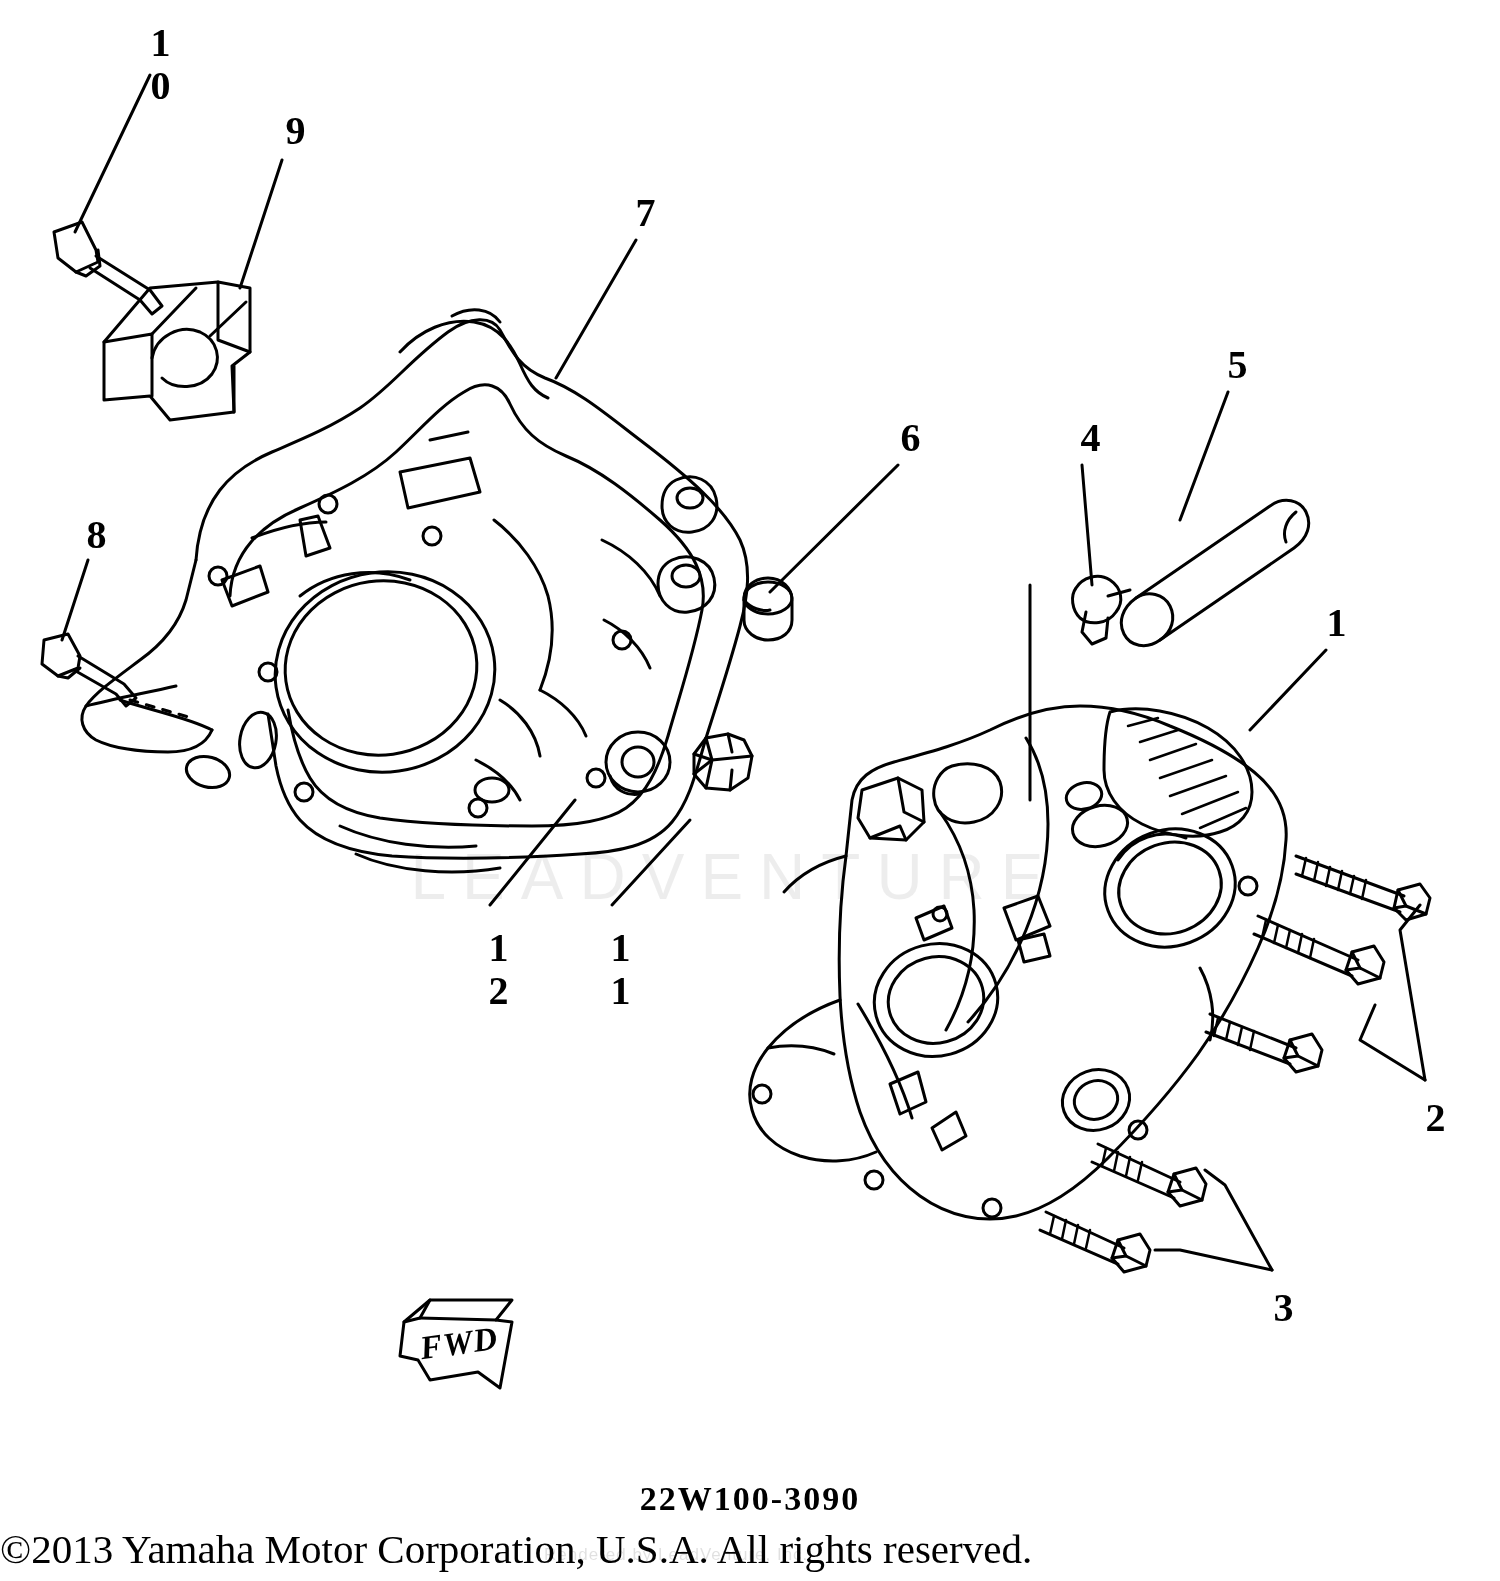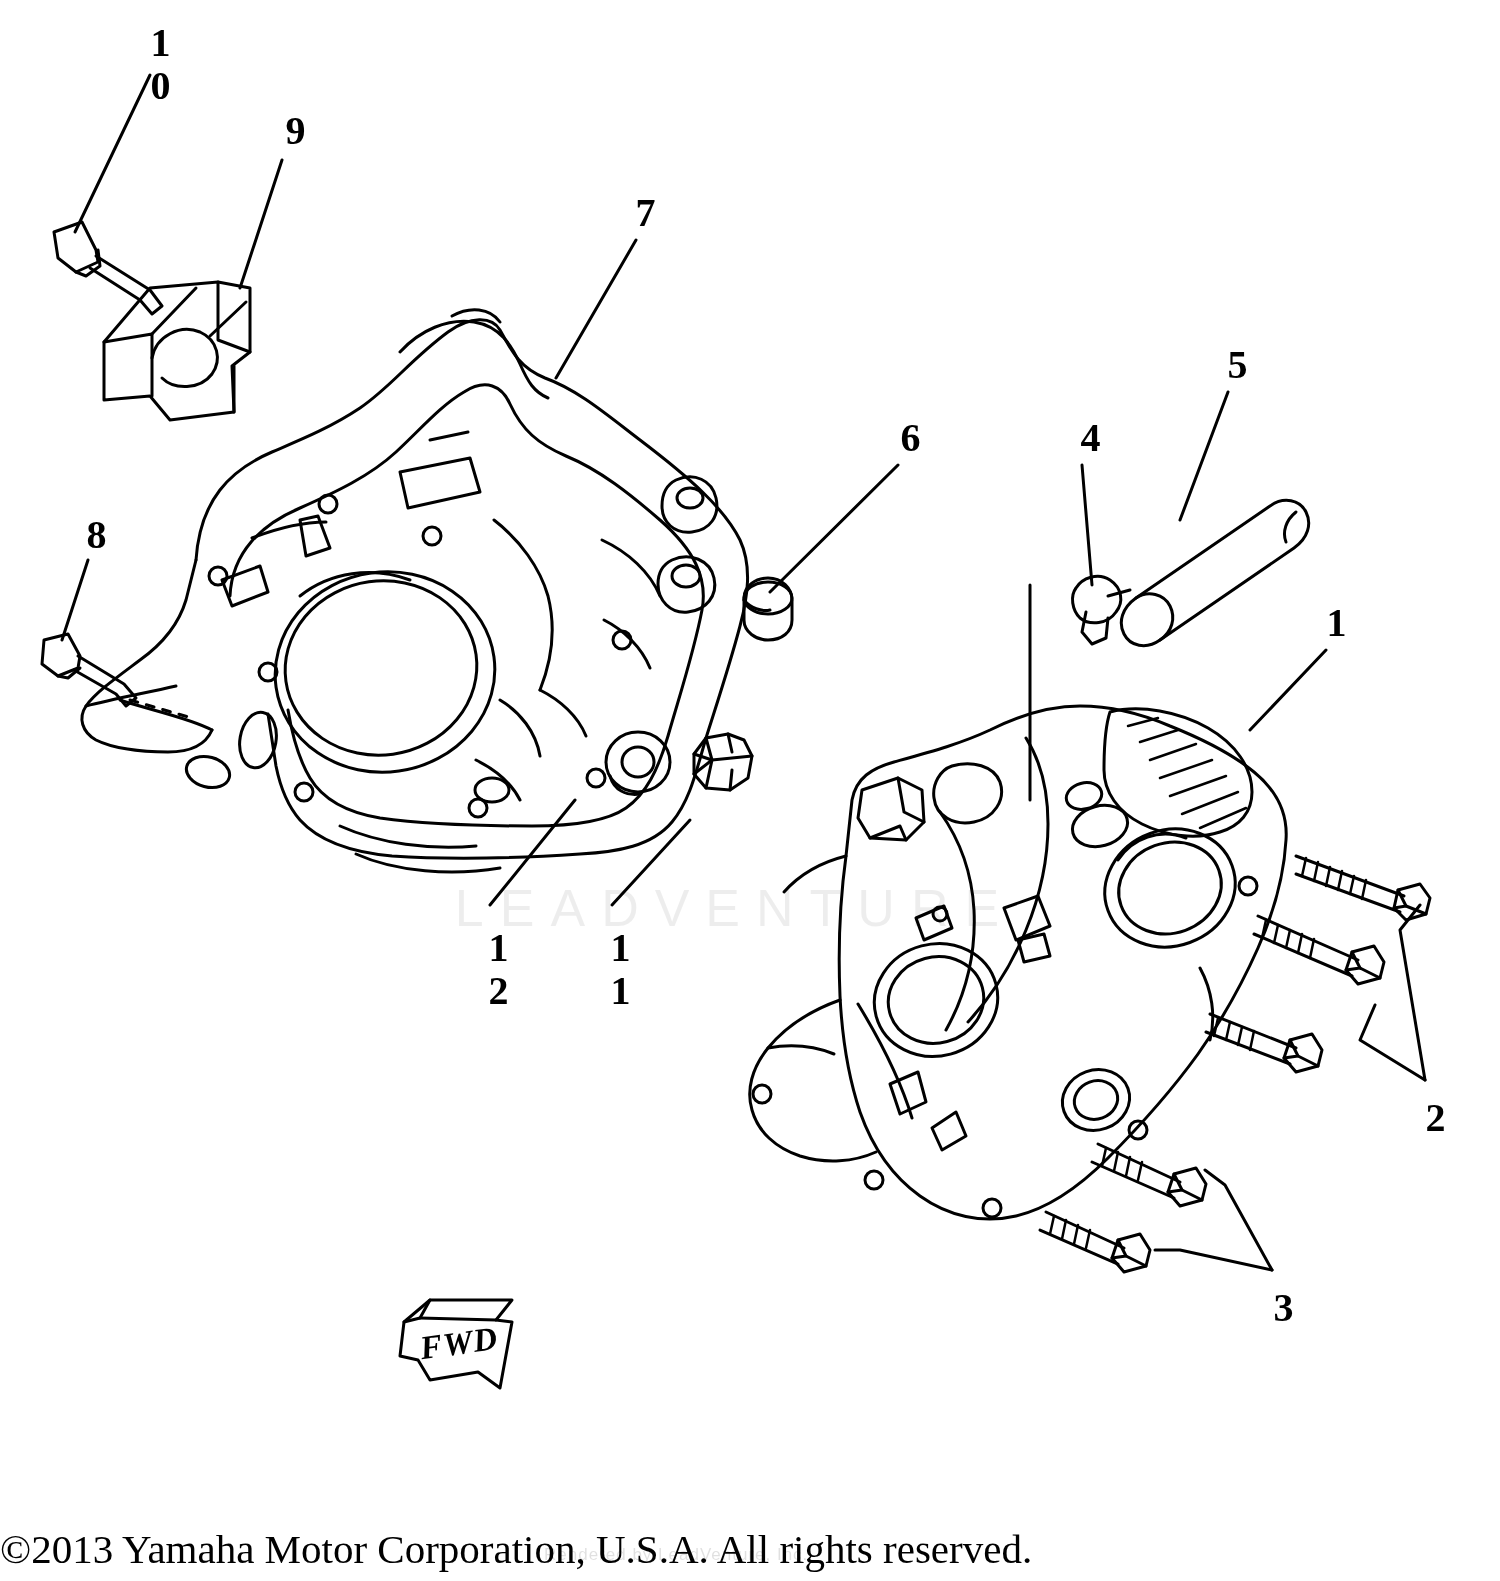--- a/index.html
+++ b/index.html
@@ -68,26 +68,26 @@
     font-family: "Liberation Serif", serif;
     font-style: italic;
     font-weight: 700;
     font-size: 33px;
     letter-spacing: 1px;
     transform: rotate(-8deg);
   }
   .watermark {
     position: absolute;
     left: 455px;
-    top: 658px;
+    top: 634px;
     width: 560px;
     height: 280px;
     color: rgba(0,0,0,0.07);
     font-family: "Liberation Sans", sans-serif;
-    font-size: 52px;
+    font-size: 64px;
     letter-spacing: 16px;
     display: flex;
     align-items: flex-end;
     justify-content: center;
     pointer-events: none;
     user-select: none;
   }
   .watermark2 {
     position: absolute;
     left: 544px;
@@ -430,15 +430,16 @@
   <div class="callout vert" style="left:76px;  top:512px;">8</div>
   <div class="callout vert" style="left:890px; top:415px;">6</div>
   <div class="callout vert" style="left:1070px;top:415px;">4</div>
   <div class="callout vert" style="left:1217px;top:342px;">5</div>
   <div class="callout vert" style="left:1316px;top:600px;">1</div>
   <div class="callout vert" style="left:1415px;top:1095px;">2</div>
   <div class="callout vert" style="left:1263px;top:1285px;">3</div>
   <div class="callout vert" style="left:600px; top:925px;">11</div>
   <div class="callout vert" style="left:478px; top:925px;">12</div>
 
+  <div class="part-code">22W100-3090</div>
   <div class="copyright">©2013 Yamaha Motor Corporation, U.S.A. All rights reserved.</div>
 
 </div>
 
 </body></html>

